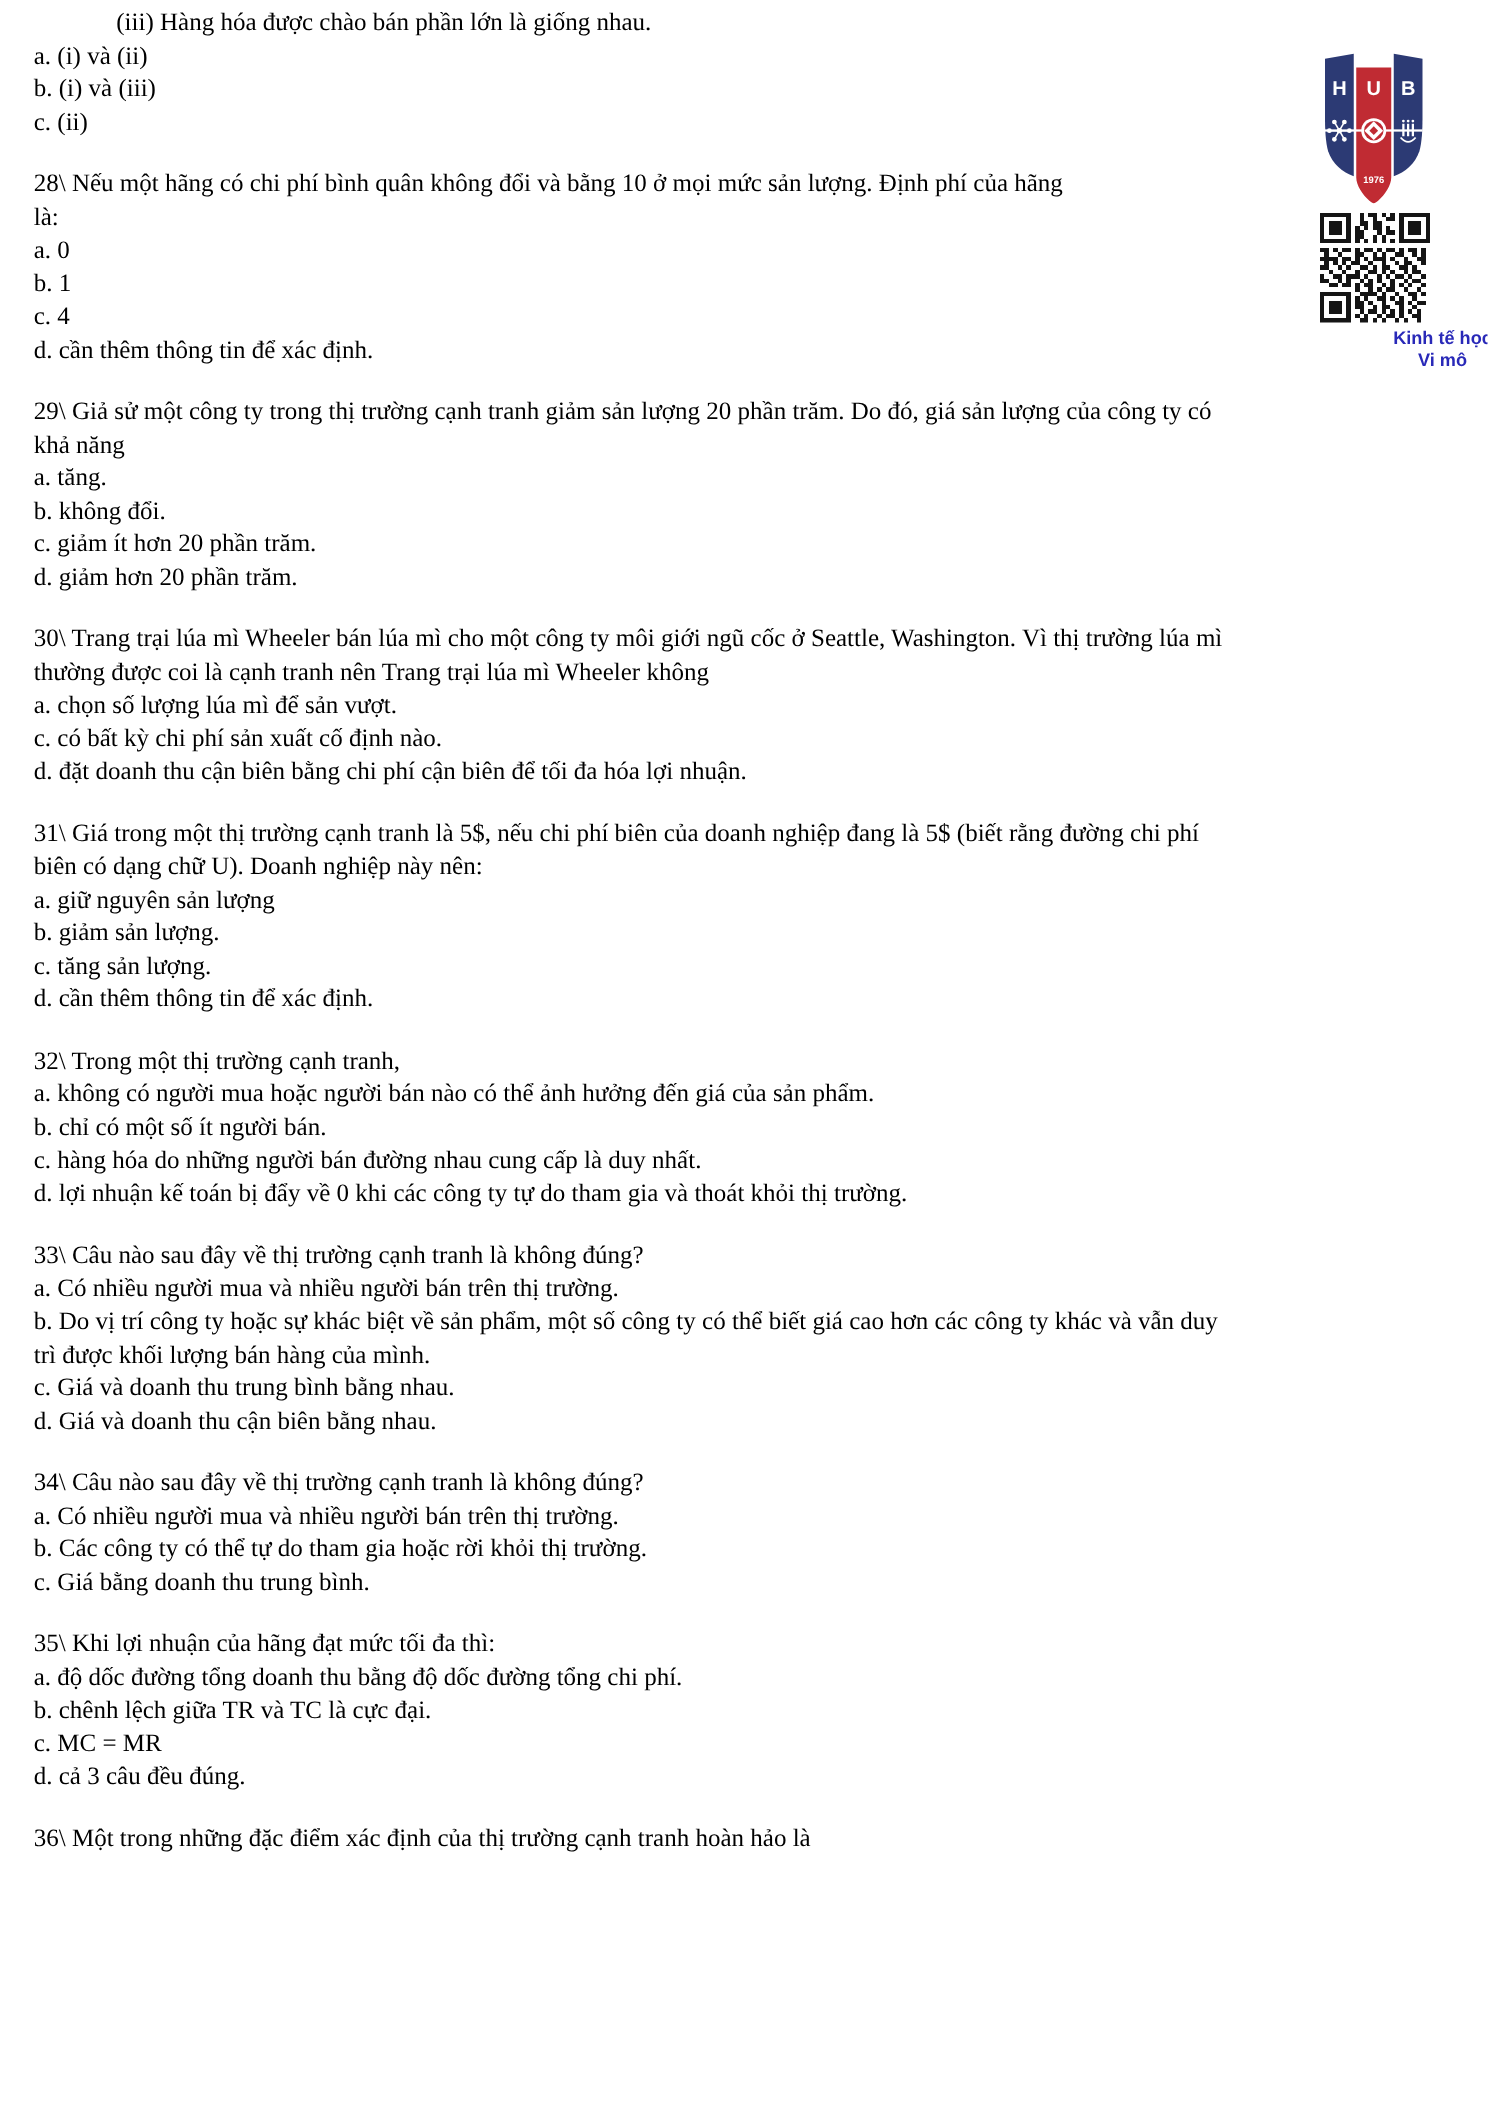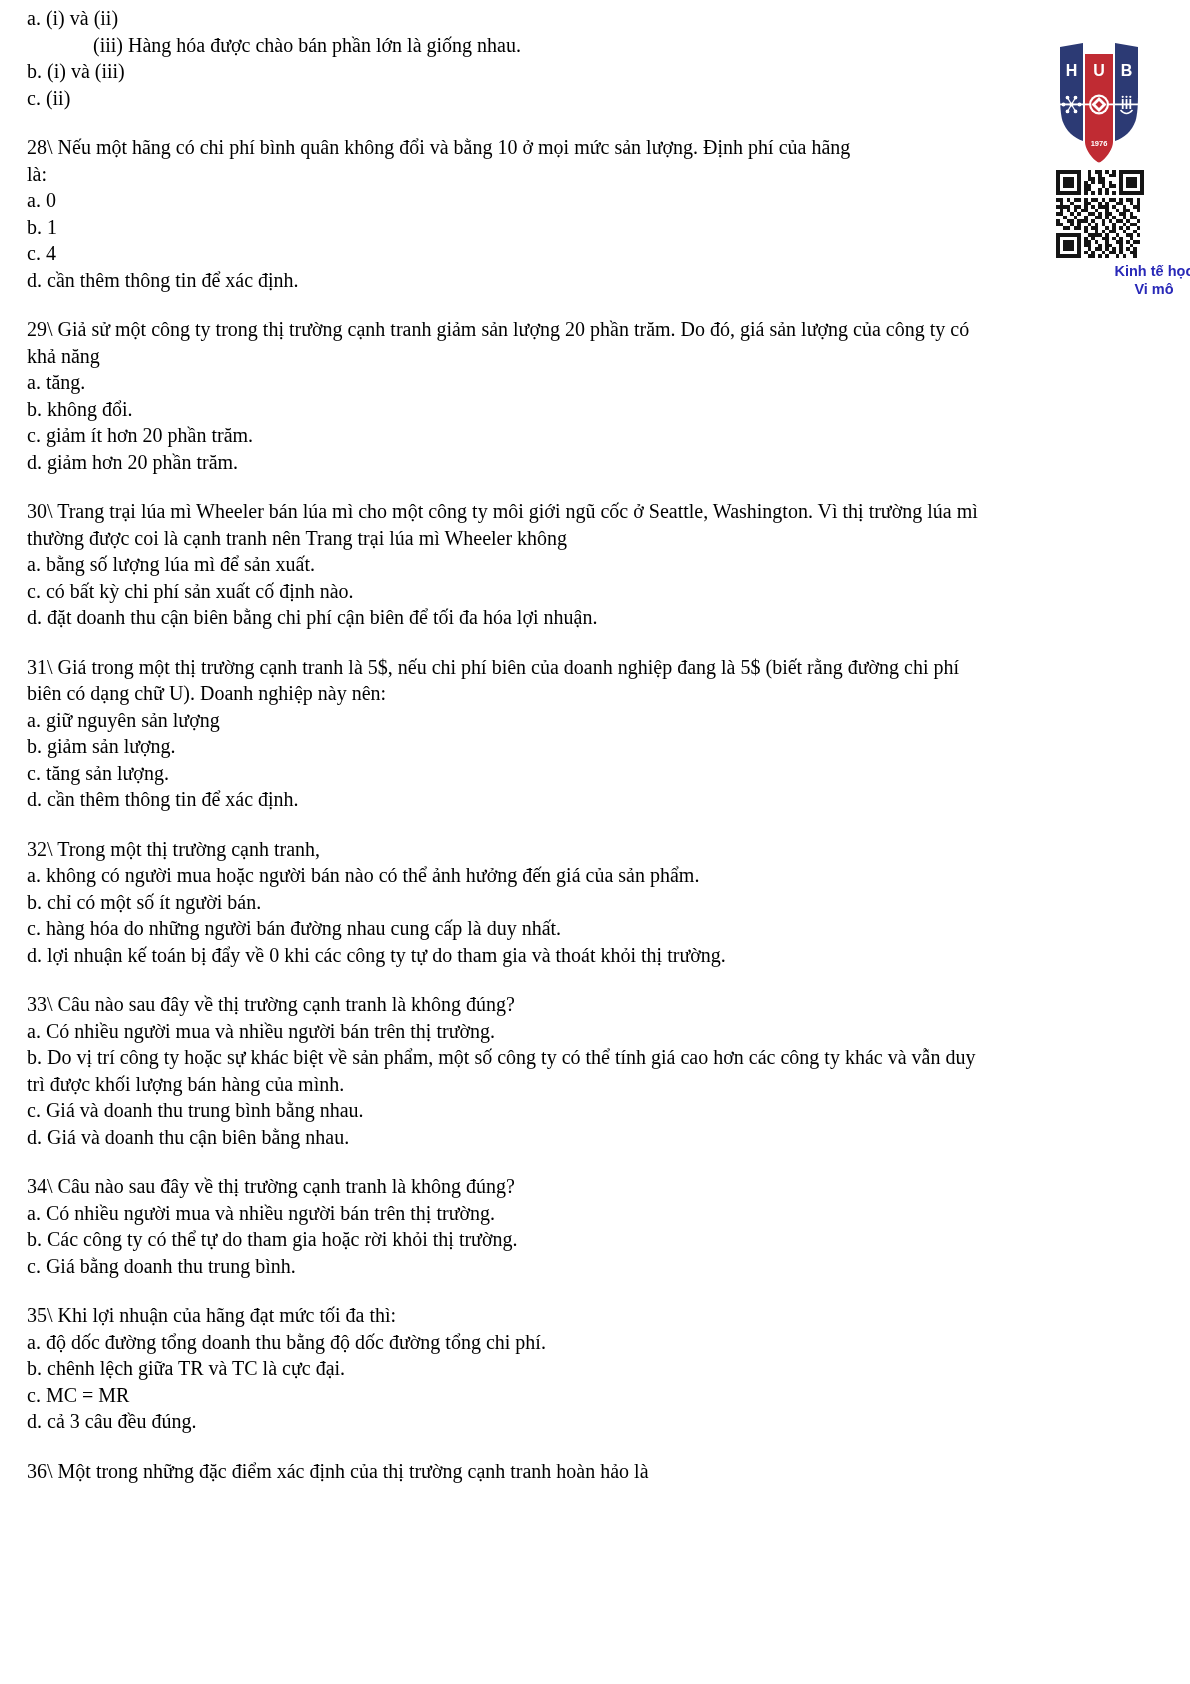--- a/index.html
+++ b/index.html
@@ -29,22 +29,22 @@
     font-family:"Liberation Sans","DejaVu Sans",sans-serif;
     font-weight:700;font-size:7.5px;fill:#ffffff;
   }
 </style>
 </head>
 <body>
 
 <div class="doc">
 
   <div class="block">
+    <div class="line indent">(iii) Hàng hóa được chào bán phần lớn là giống nhau.</div>
     <div class="line">a. (i) và (ii)</div>
-    <div class="line indent">(iii) Hàng hóa được chào bán phần lớn là giống nhau.</div>
     <div class="line">b. (i) và (iii)</div>
     <div class="line">c. (ii)</div>
   </div>
 
   <div class="block">
     <div class="line">28\ Nếu một hãng có chi phí bình quân không đổi và bằng 10 ở mọi mức sản lượng. Định phí của hãng</div>
     <div class="line">là:</div>
     <div class="line">a. 0</div>
     <div class="line">b. 1</div>
     <div class="line">c. 4</div>
@@ -56,21 +56,21 @@
     <div class="line">khả năng</div>
     <div class="line">a. tăng.</div>
     <div class="line">b. không đổi.</div>
     <div class="line">c. giảm ít hơn 20 phần trăm.</div>
     <div class="line">d. giảm hơn 20 phần trăm.</div>
   </div>
 
   <div class="block">
     <div class="line">30\ Trang trại lúa mì Wheeler bán lúa mì cho một công ty môi giới ngũ cốc ở Seattle, Washington. Vì thị trường lúa mì</div>
     <div class="line">thường được coi là cạnh tranh nên Trang trại lúa mì Wheeler không</div>
-    <div class="line">a. bằng số lượng lúa mì để sản xuất.</div>
+    <div class="line">a. chọn số lượng lúa mì để sản vượt.</div>
     <div class="line">c. có bất kỳ chi phí sản xuất cố định nào.</div>
     <div class="line">d. đặt doanh thu cận biên bằng chi phí cận biên để tối đa hóa lợi nhuận.</div>
   </div>
 
   <div class="block">
     <div class="line">31\ Giá trong một thị trường cạnh tranh là 5$, nếu chi phí biên của doanh nghiệp đang là 5$ (biết rằng đường chi phí</div>
     <div class="line">biên có dạng chữ U). Doanh nghiệp này nên:</div>
     <div class="line">a. giữ nguyên sản lượng</div>
     <div class="line">b. giảm sản lượng.</div>
     <div class="line">c. tăng sản lượng.</div>
@@ -81,21 +81,21 @@
     <div class="line">32\ Trong một thị trường cạnh tranh,</div>
     <div class="line">a. không có người mua hoặc người bán nào có thể ảnh hưởng đến giá của sản phẩm.</div>
     <div class="line">b. chỉ có một số ít người bán.</div>
     <div class="line">c. hàng hóa do những người bán đường nhau cung cấp là duy nhất.</div>
     <div class="line">d. lợi nhuận kế toán bị đẩy về 0 khi các công ty tự do tham gia và thoát khỏi thị trường.</div>
   </div>
 
   <div class="block">
     <div class="line">33\ Câu nào sau đây về thị trường cạnh tranh là không đúng?</div>
     <div class="line">a. Có nhiều người mua và nhiều người bán trên thị trường.</div>
-    <div class="line">b. Do vị trí công ty hoặc sự khác biệt về sản phẩm, một số công ty có thể tính giá cao hơn các công ty khác và vẫn duy</div>
+    <div class="line">b. Do vị trí công ty hoặc sự khác biệt về sản phẩm, một số công ty có thể biết giá cao hơn các công ty khác và vẫn duy</div>
     <div class="line">trì được khối lượng bán hàng của mình.</div>
     <div class="line">c. Giá và doanh thu trung bình bằng nhau.</div>
     <div class="line">d. Giá và doanh thu cận biên bằng nhau.</div>
   </div>
 
   <div class="block">
     <div class="line">34\ Câu nào sau đây về thị trường cạnh tranh là không đúng?</div>
     <div class="line">a. Có nhiều người mua và nhiều người bán trên thị trường.</div>
     <div class="line">b. Các công ty có thể tự do tham gia hoặc rời khỏi thị trường.</div>
     <div class="line">c. Giá bằng doanh thu trung bình.</div>

